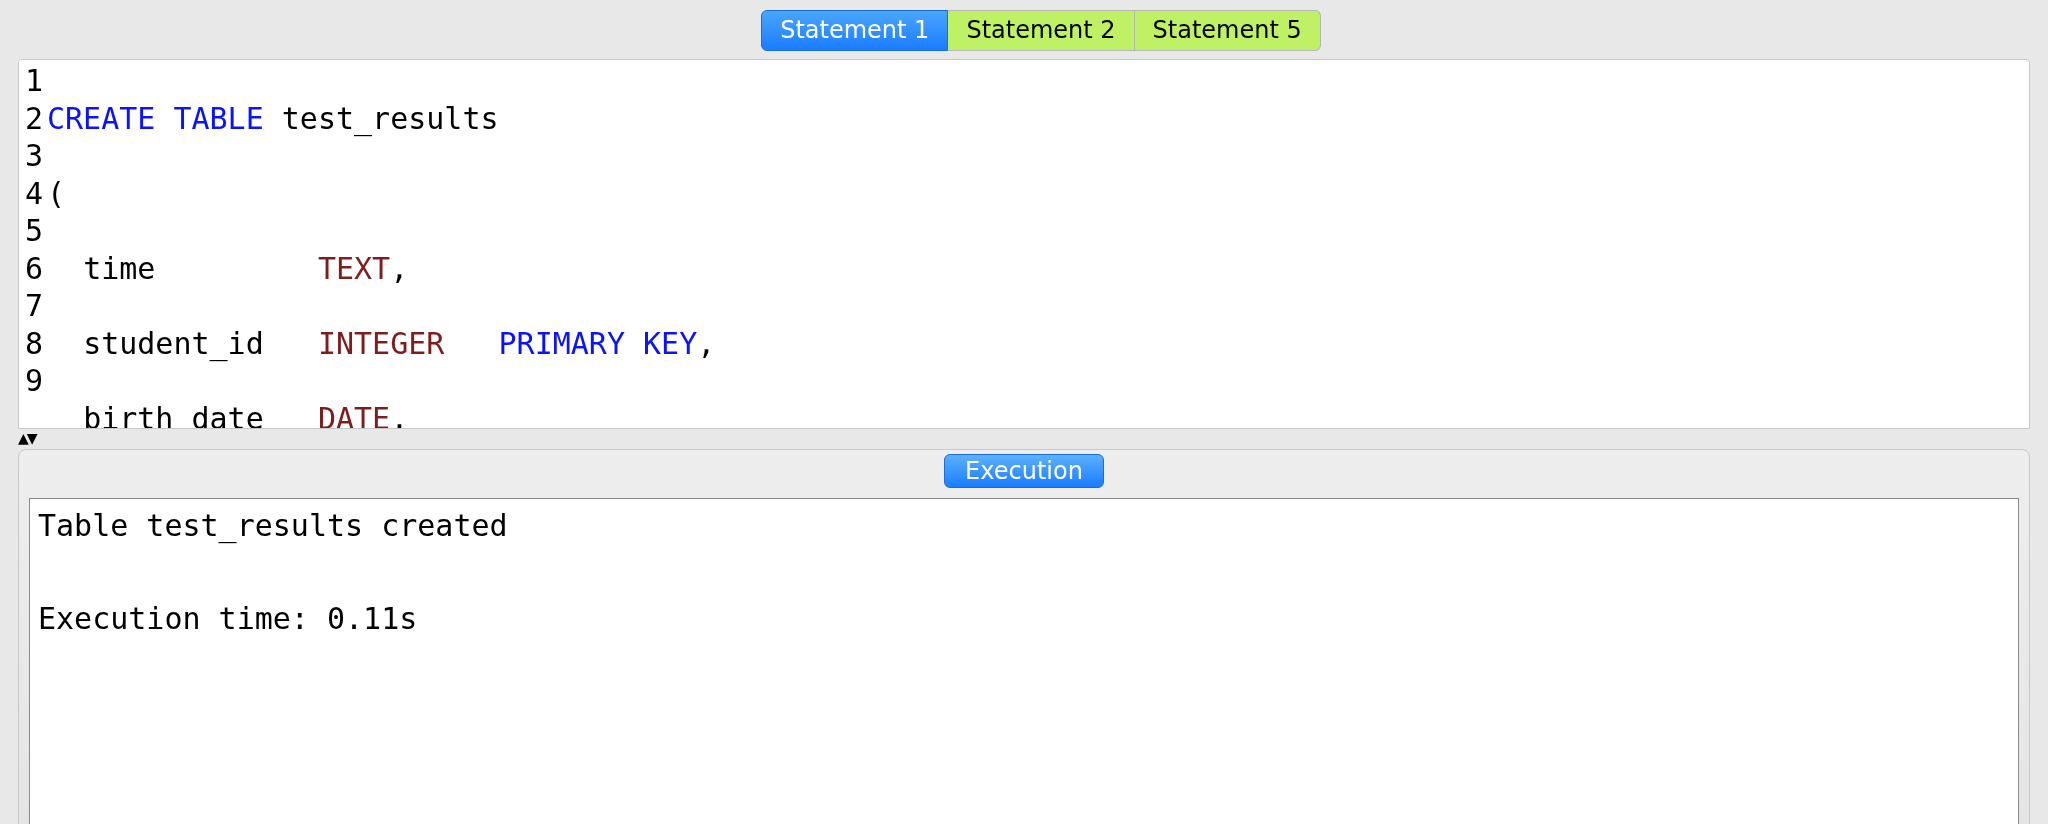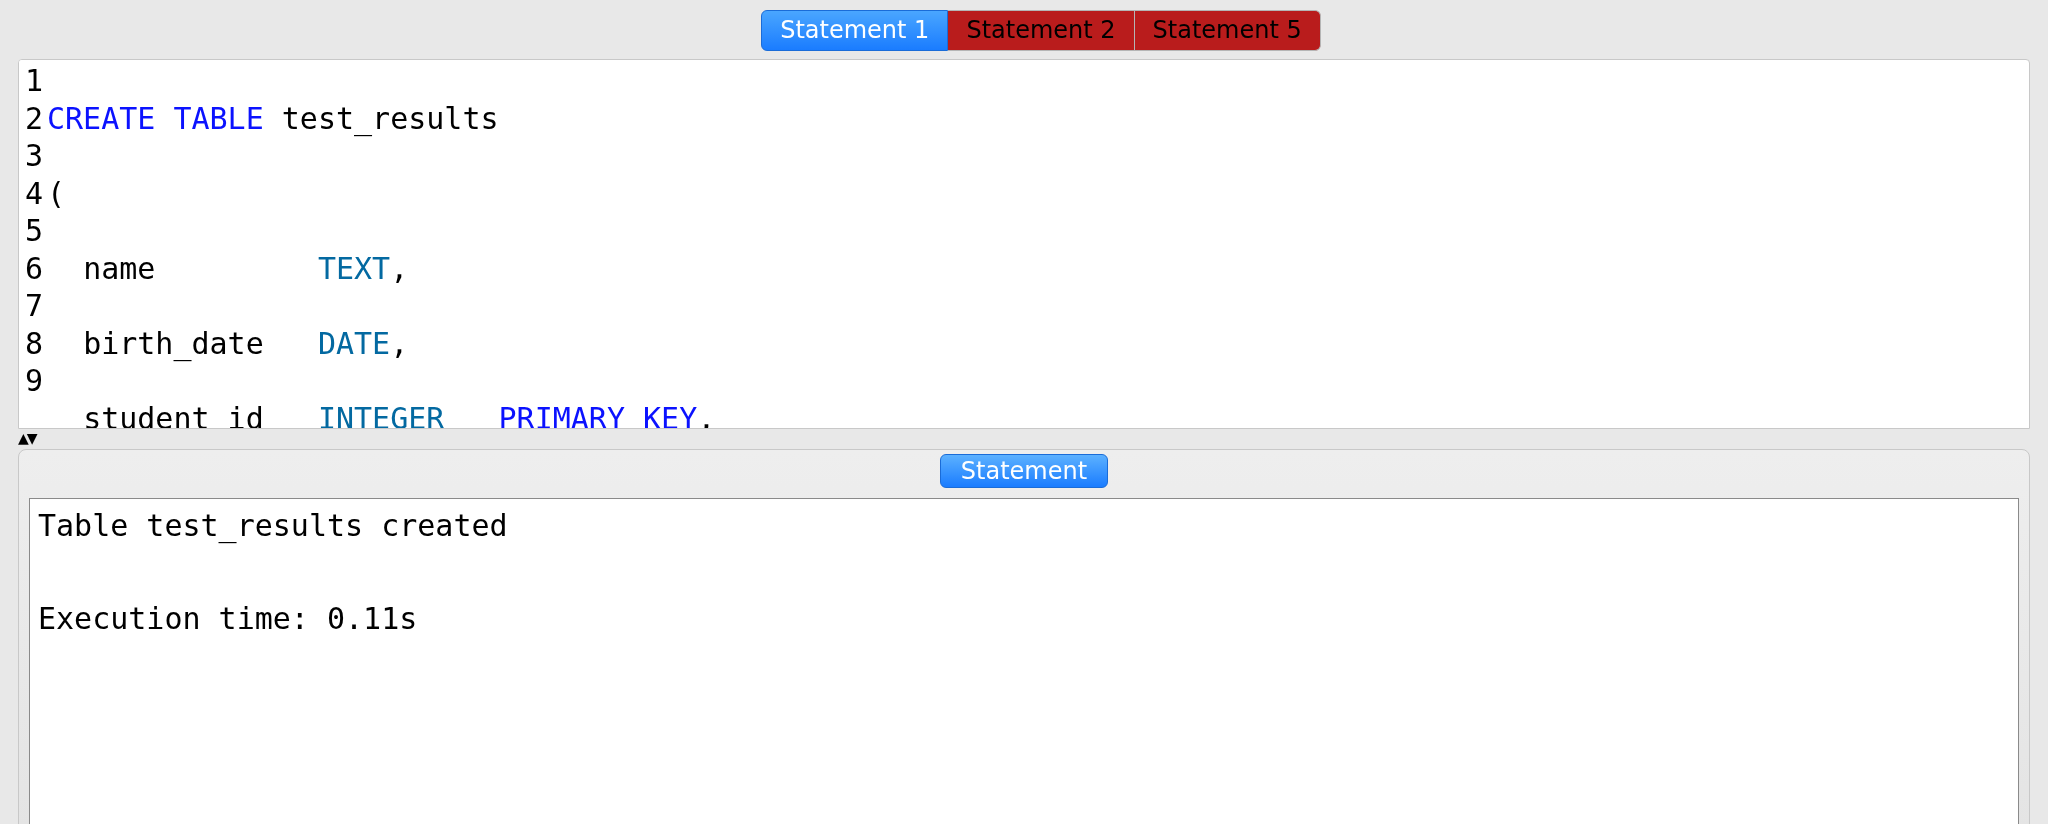--- a/index.html
+++ b/index.html
@@ -17,21 +17,21 @@
       background: #e8e8e8;
       margin-left: 34px;
     }
     .tab-group {
       display: flex;
       align-items: stretch;
     }
     .tab {
       font-size: 24px;
       padding: 4px 18px;
-      background: #b91c1c;
+      background: #bef264;
       border: 1px solid #b5b5b5;
       border-left: none;
       color: #000;
       cursor: pointer;
       user-select: none;
       line-height: 1.3;
     }
     .tab:first-child {
       border-left: 1px solid #b5b5b5;
       border-radius: 6px 0 0 6px;
@@ -67,21 +67,21 @@
     .code {
       font-family: "DejaVu Sans Mono", Menlo, Consolas, monospace;
       font-size: 30px;
       line-height: 1.25;
       color: #000;
       padding: 2px 0 19px 2px;
       white-space: pre;
       flex: 1;
     }
     .kw-blue  { color: #0b12ff; }
-    .kw-red   { color: #0369a1; }
+    .kw-red   { color: #7f1d1d; }
     .splitter {
       margin: 0 18px;
       height: 18px;
       display: flex;
       align-items: center;
       font-size: 14px;
       color: #000;
       user-select: none;
       cursor: row-resize;
       letter-spacing: -2px;
@@ -144,32 +144,32 @@
     <div>4</div>
     <div>5</div>
     <div>6</div>
     <div>7</div>
     <div>8</div>
     <div>9</div>
   </div>
   <div class="code">
 <div><span class="kw-blue">CREATE</span> <span class="kw-blue">TABLE</span> <span>test_results</span></div>
 <div><span>(</span></div>
-<div>  <span>name</span>         <span class="kw-red">TEXT</span><span>,</span></div>
+<div>  <span>time</span>         <span class="kw-red">TEXT</span><span>,</span></div>
+<div>  <span>student_id</span>   <span class="kw-red">INTEGER</span>   <span class="kw-blue">PRIMARY KEY</span><span>,</span></div>
 <div>  <span>birth_date</span>   <span class="kw-red">DATE</span><span>,</span></div>
-<div>  <span>student_id</span>   <span class="kw-red">INTEGER</span>   <span class="kw-blue">PRIMARY KEY</span><span>,</span></div>
 
 
 
 
   </div>
 </div>
 
 <div class="splitter">▲▼</div>
 
 <div class="lower-area">
   <div class="lower-tabs">
-    <div class="lower-tab">Statement</div>
+    <div class="lower-tab">Execution</div>
   </div>
   <div class="messages-box">Table test_results created
 
 Execution time: 0.11s</div>
 </div>
 
 </body></html>

